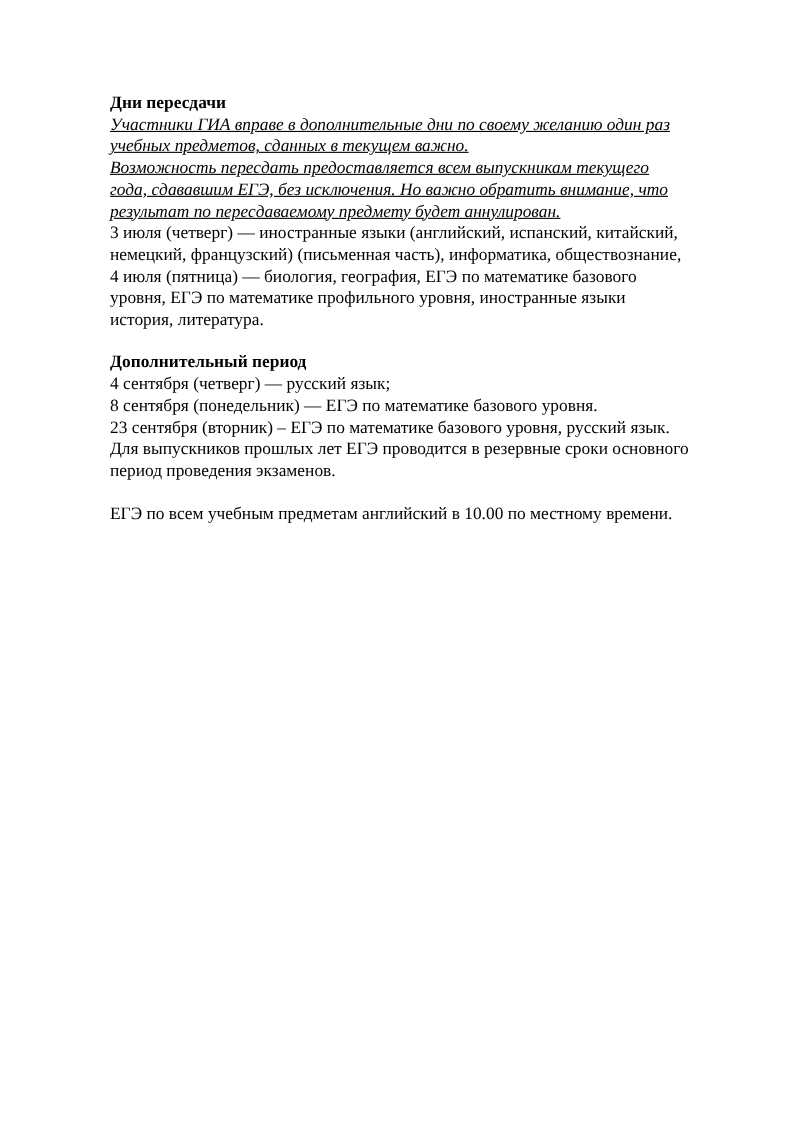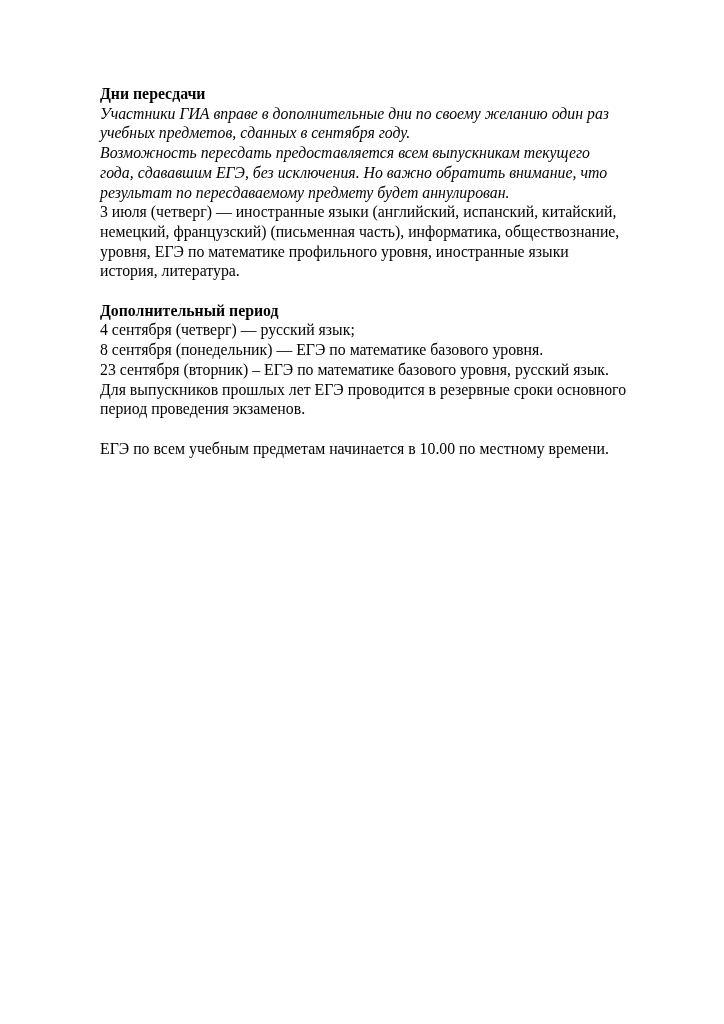--- a/index.html
+++ b/index.html
@@ -30,40 +30,41 @@
     width: 580px;
   }
   .line {
     font-size: 15.8px;
     line-height: 19.7px;
     min-height: 19.7px;
     white-space: pre;
     letter-spacing: 0;
   }
   .bold   { font-weight: bold; }
-  .italic { font-style: italic; }
+  .italic { font-style: italic; text-decoration: underline; }
 </style>
 </head>
 <body>
 
 <div class="page">
   <div class="textblock">
     <div class="line bold">Дни пересдачи</div>
     <div class="line italic">Участники ГИА вправе в дополнительные дни по своему желанию один раз</div>
-    <div class="line italic">учебных предметов, сданных в сентября году.</div>
+    <div class="line italic">учебных предметов, сданных в текущем важно.</div>
     <div class="line italic">Возможность пересдать предоставляется всем выпускникам текущего</div>
     <div class="line italic">года, сдававшим ЕГЭ, без исключения. Но важно обратить внимание, что</div>
     <div class="line italic">результат по пересдаваемому предмету будет аннулирован.</div>
     <div class="line">3 июля (четверг) — иностранные языки (английский, испанский, китайский,</div>
     <div class="line">немецкий, французский) (письменная часть), информатика, обществознание,</div>
+    <div class="line">4 июля (пятница) — биология, география, ЕГЭ по математике базового</div>
     <div class="line">уровня, ЕГЭ по математике профильного уровня, иностранные языки</div>
     <div class="line">история, литература.</div>
     <div class="line"></div>
     <div class="line bold">Дополнительный период</div>
     <div class="line">4 сентября (четверг) — русский язык;</div>
     <div class="line">8 сентября (понедельник) — ЕГЭ по математике базового уровня.</div>
     <div class="line">23 сентября (вторник) – ЕГЭ по математике базового уровня, русский язык.</div>
     <div class="line">Для выпускников прошлых лет ЕГЭ проводится в резервные сроки основного</div>
     <div class="line">период проведения экзаменов.</div>
     <div class="line"></div>
-    <div class="line">ЕГЭ по всем учебным предметам начинается в 10.00 по местному времени.</div>
+    <div class="line">ЕГЭ по всем учебным предметам английский в 10.00 по местному времени.</div>
   </div>
 </div>
 
 </body></html>

